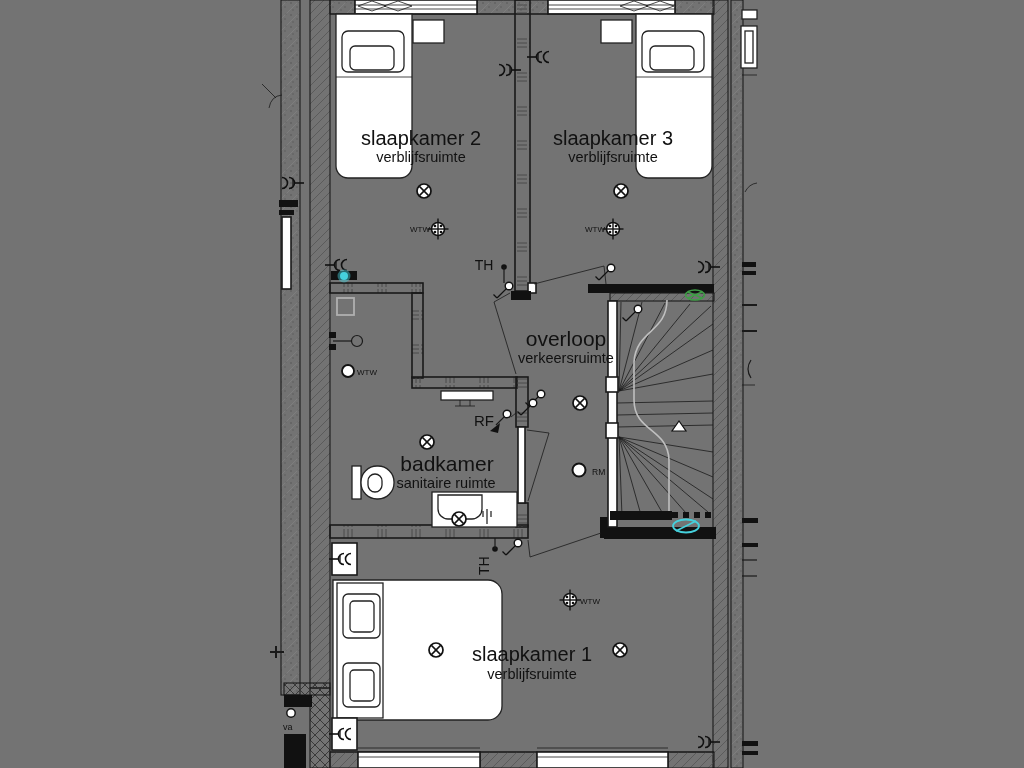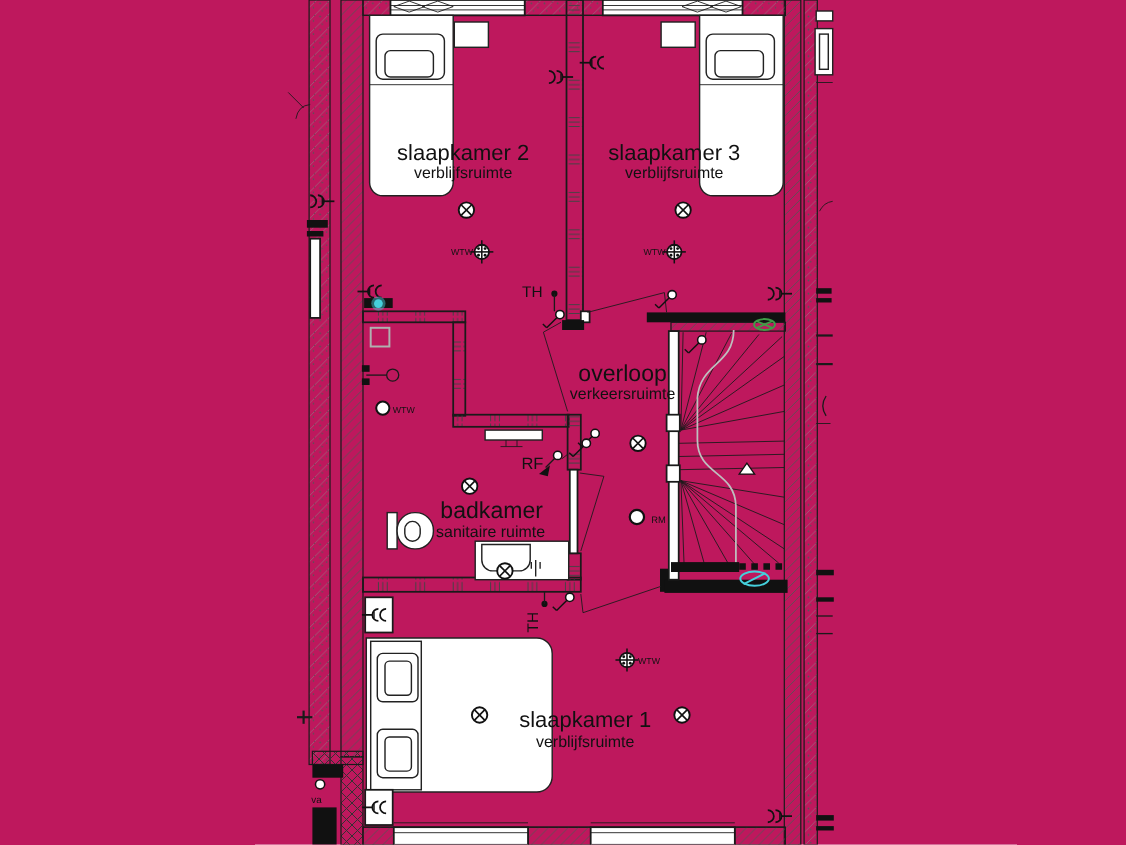--- a/index.html
+++ b/index.html
@@ -1,16 +1,16 @@
 <!DOCTYPE html>
 <html><head>
 <meta charset="utf-8">
 <style>
   html,body{margin:0;padding:0;background:#fff;}
-  #stage{position:relative;width:1024px;height:768px;background:#be185d;overflow:hidden;}
+  #stage{position:relative;width:1024px;height:768px;background:#737373;overflow:hidden;}
   svg{position:absolute;top:0;left:0;}
   svg text{font-family:"Liberation Sans", sans-serif;fill:#111;}
   .ln{stroke:#1a1a1a;stroke-width:1.2;fill:none;}
   .ln0{stroke:#1a1a1a;stroke-width:0.8;fill:none;}
   .ln2{stroke:#1a1a1a;stroke-width:2;fill:none;}
   .w{fill:#ffffff;stroke:#1a1a1a;stroke-width:1.6;}
   .wt{fill:url(#pticks);stroke:#1a1a1a;stroke-width:1.6;}
   .wtv{fill:url(#pticksv);stroke:#1a1a1a;stroke-width:1.6;}
   .blk{fill:#111;stroke:none;}
   .hat{fill:url(#phatch);stroke:#1a1a1a;stroke-width:1.1;}

